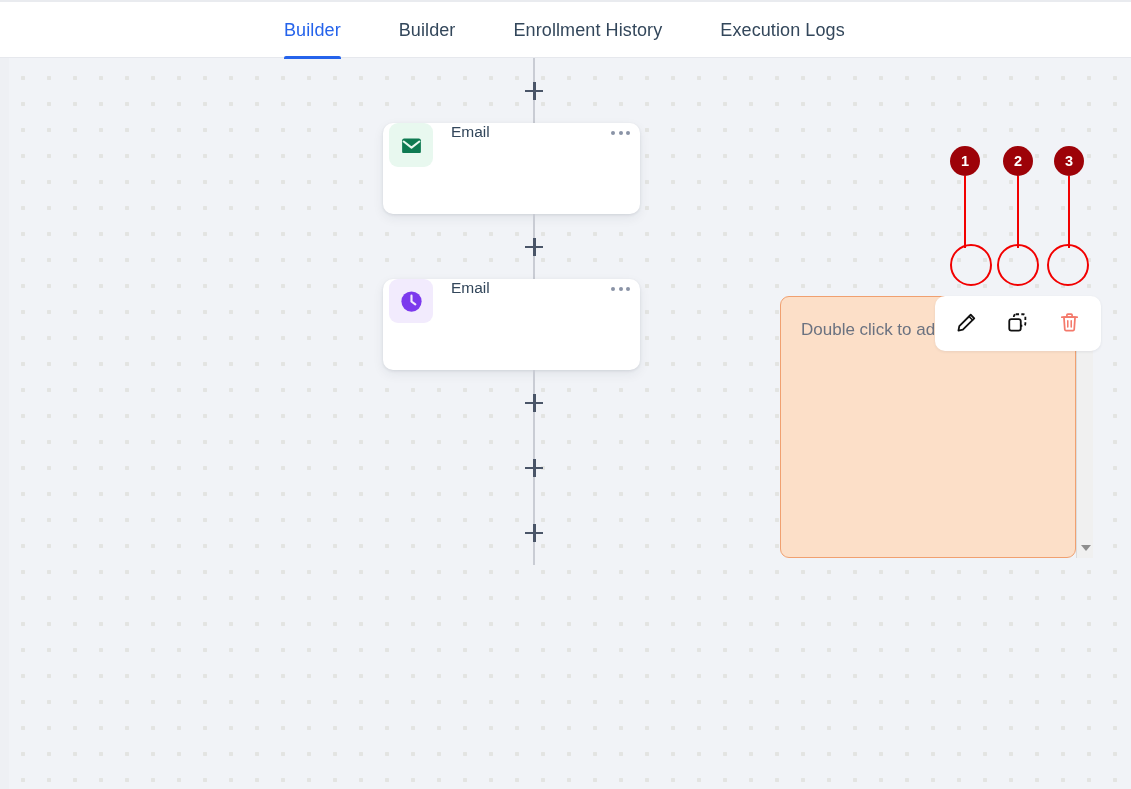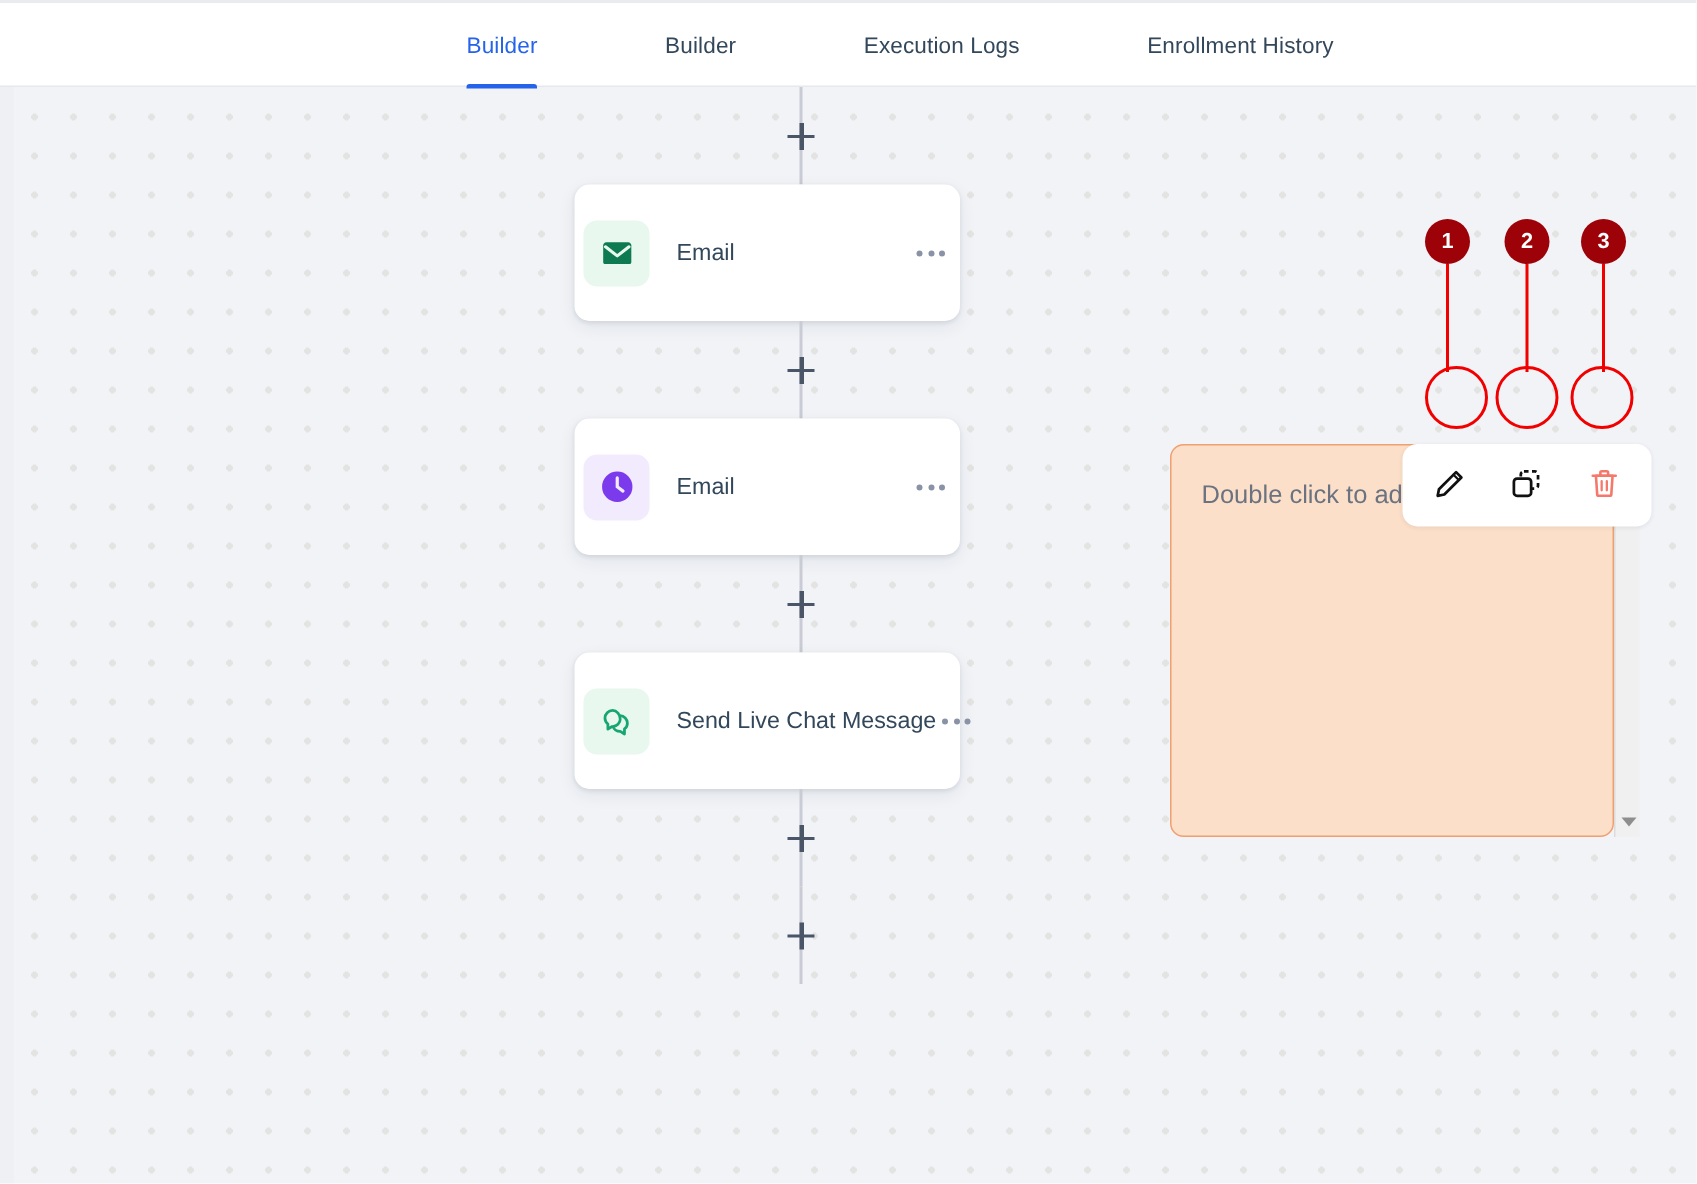--- a/index.html
+++ b/index.html
@@ -39,29 +39,28 @@
     display: flex;
     align-items: flex-start;
   }
   .tab {
     position: relative;
     height: 57px;
     display: flex;
     align-items: center;
     padding: 12px 0px;
     margin-right: 58px;
-    font-size: 15px;
+    font-size: 18px;
     color: #33475b;
     letter-spacing: 0.1px;
     cursor: pointer;
     white-space: nowrap;
     background: none;
     border: none;
     font-family: "Liberation Sans", sans-serif;
-    margin-left: 27px;
   }
   .tab:last-child { margin-right: 0; }
   .tab.active { color: #2563eb; font-weight: 400; }
   .tab.active::after {
     content: "";
     position: absolute;
     left: 0; right: 0;
     bottom: 0;
     height: 3px;
     background: #2563eb;
@@ -137,21 +136,21 @@
   }
 
   .node {
     position: relative;
     width: 257px;
     height: 91px;
     background: #ffffff;
     border-radius: 10px;
     box-shadow: 0 1px 3px rgba(30,40,60,0.10), 0 4px 12px rgba(30,40,60,0.07);
     display: flex;
-    align-items: center;
+    align-items: flex-start;
     padding: 0 6px;
     cursor: pointer;
   }
   .node-icon {
     width: 44px;
     height: 44px;
     border-radius: 9px;
     display: flex;
     align-items: center;
     justify-content: center;
@@ -299,22 +298,22 @@
 </style>
 </head>
 <body>
 
 <div id="app">
 
   <div class="header">
     <div class="tabs">
       <button class="tab active">Builder</button>
       <button class="tab">Builder</button>
+      <button class="tab">Enrollment History</button>
       <button class="tab">Execution Logs</button>
-      <button class="tab">Enrollment History</button>
     </div>
   </div>
 
   <div class="canvas">
     <div class="canvas-edge"></div>
 
     <div class="flow">
 
       <div class="connector">
         <div class="line"></div>
@@ -354,34 +353,20 @@
           <i></i>
           <i></i>
         </button>
       </div>
 
       <div class="connector">
         <div class="line"></div>
         <button class="plus"></button>
       </div>
 
-      <div class="node">
-        <span class="node-icon ic-green">
-          <svg width="26" height="26" viewBox="0 0 24 24" aria-hidden="true">
-            <path fill="none" stroke="#17a673" stroke-width="1.7" stroke-linejoin="round" d="M9.6 5.2c-2.6 0-4.7 2.1-4.7 4.7 0 1.5.7 2.8 1.8 3.7v3.1l2.6-1.6c.1 0 .2 0 .3 0 2.6 0 4.7-2.1 4.7-4.7S12.2 5.2 9.6 5.2z"></path>
-            <path fill="none" stroke="#17a673" stroke-width="1.7" stroke-linejoin="round" d="M14.2 8.4c2.5.1 4.5 2.2 4.5 4.6 0 1.5-.7 2.8-1.8 3.6v3.1l-2.6-1.6c-2.2 0-4.1-1.5-4.6-3.5"></path>
-          </svg>
-        </span>
-        <span class="node-label">Send Live Chat Message</span>
-        <button class="node-menu">
-          <i></i>
-          <i></i>
-          <i></i>
-        </button>
-      </div>
 
       <div class="connector">
         <div class="line"></div>
         <button class="plus"></button>
       </div>
 
 
       <div class="connector">
         <div class="line"></div>
         <button class="plus"></button>

